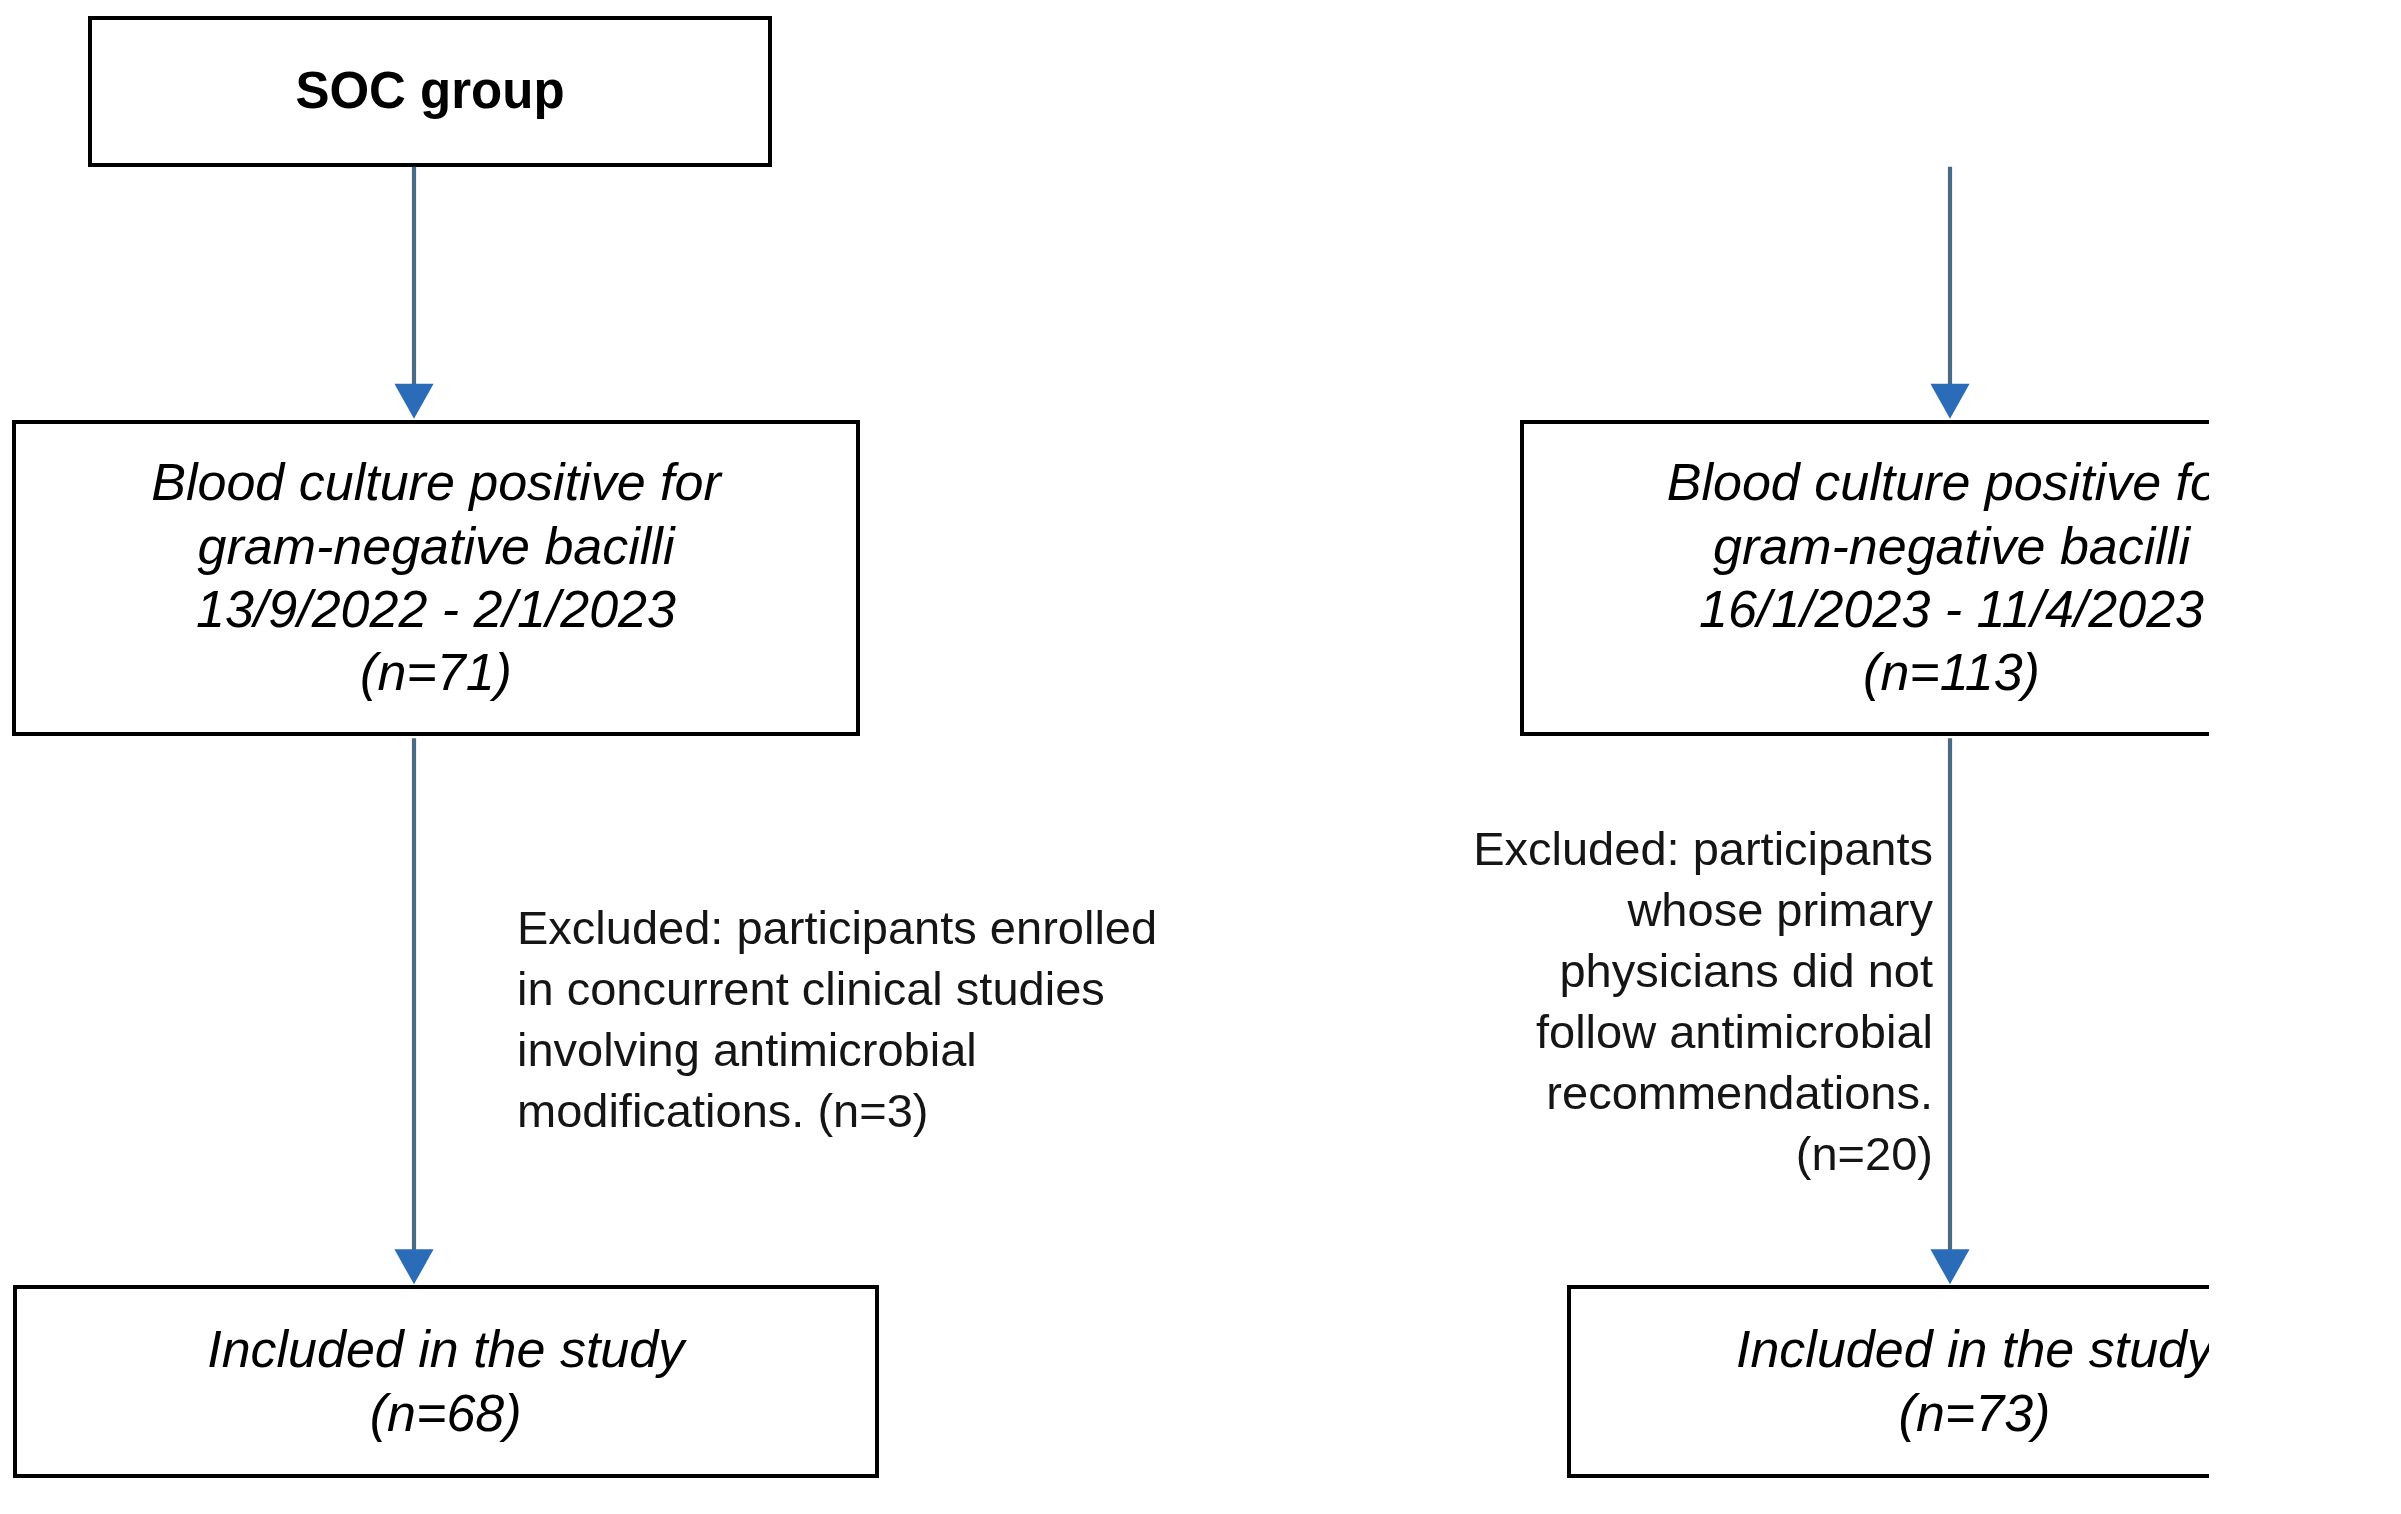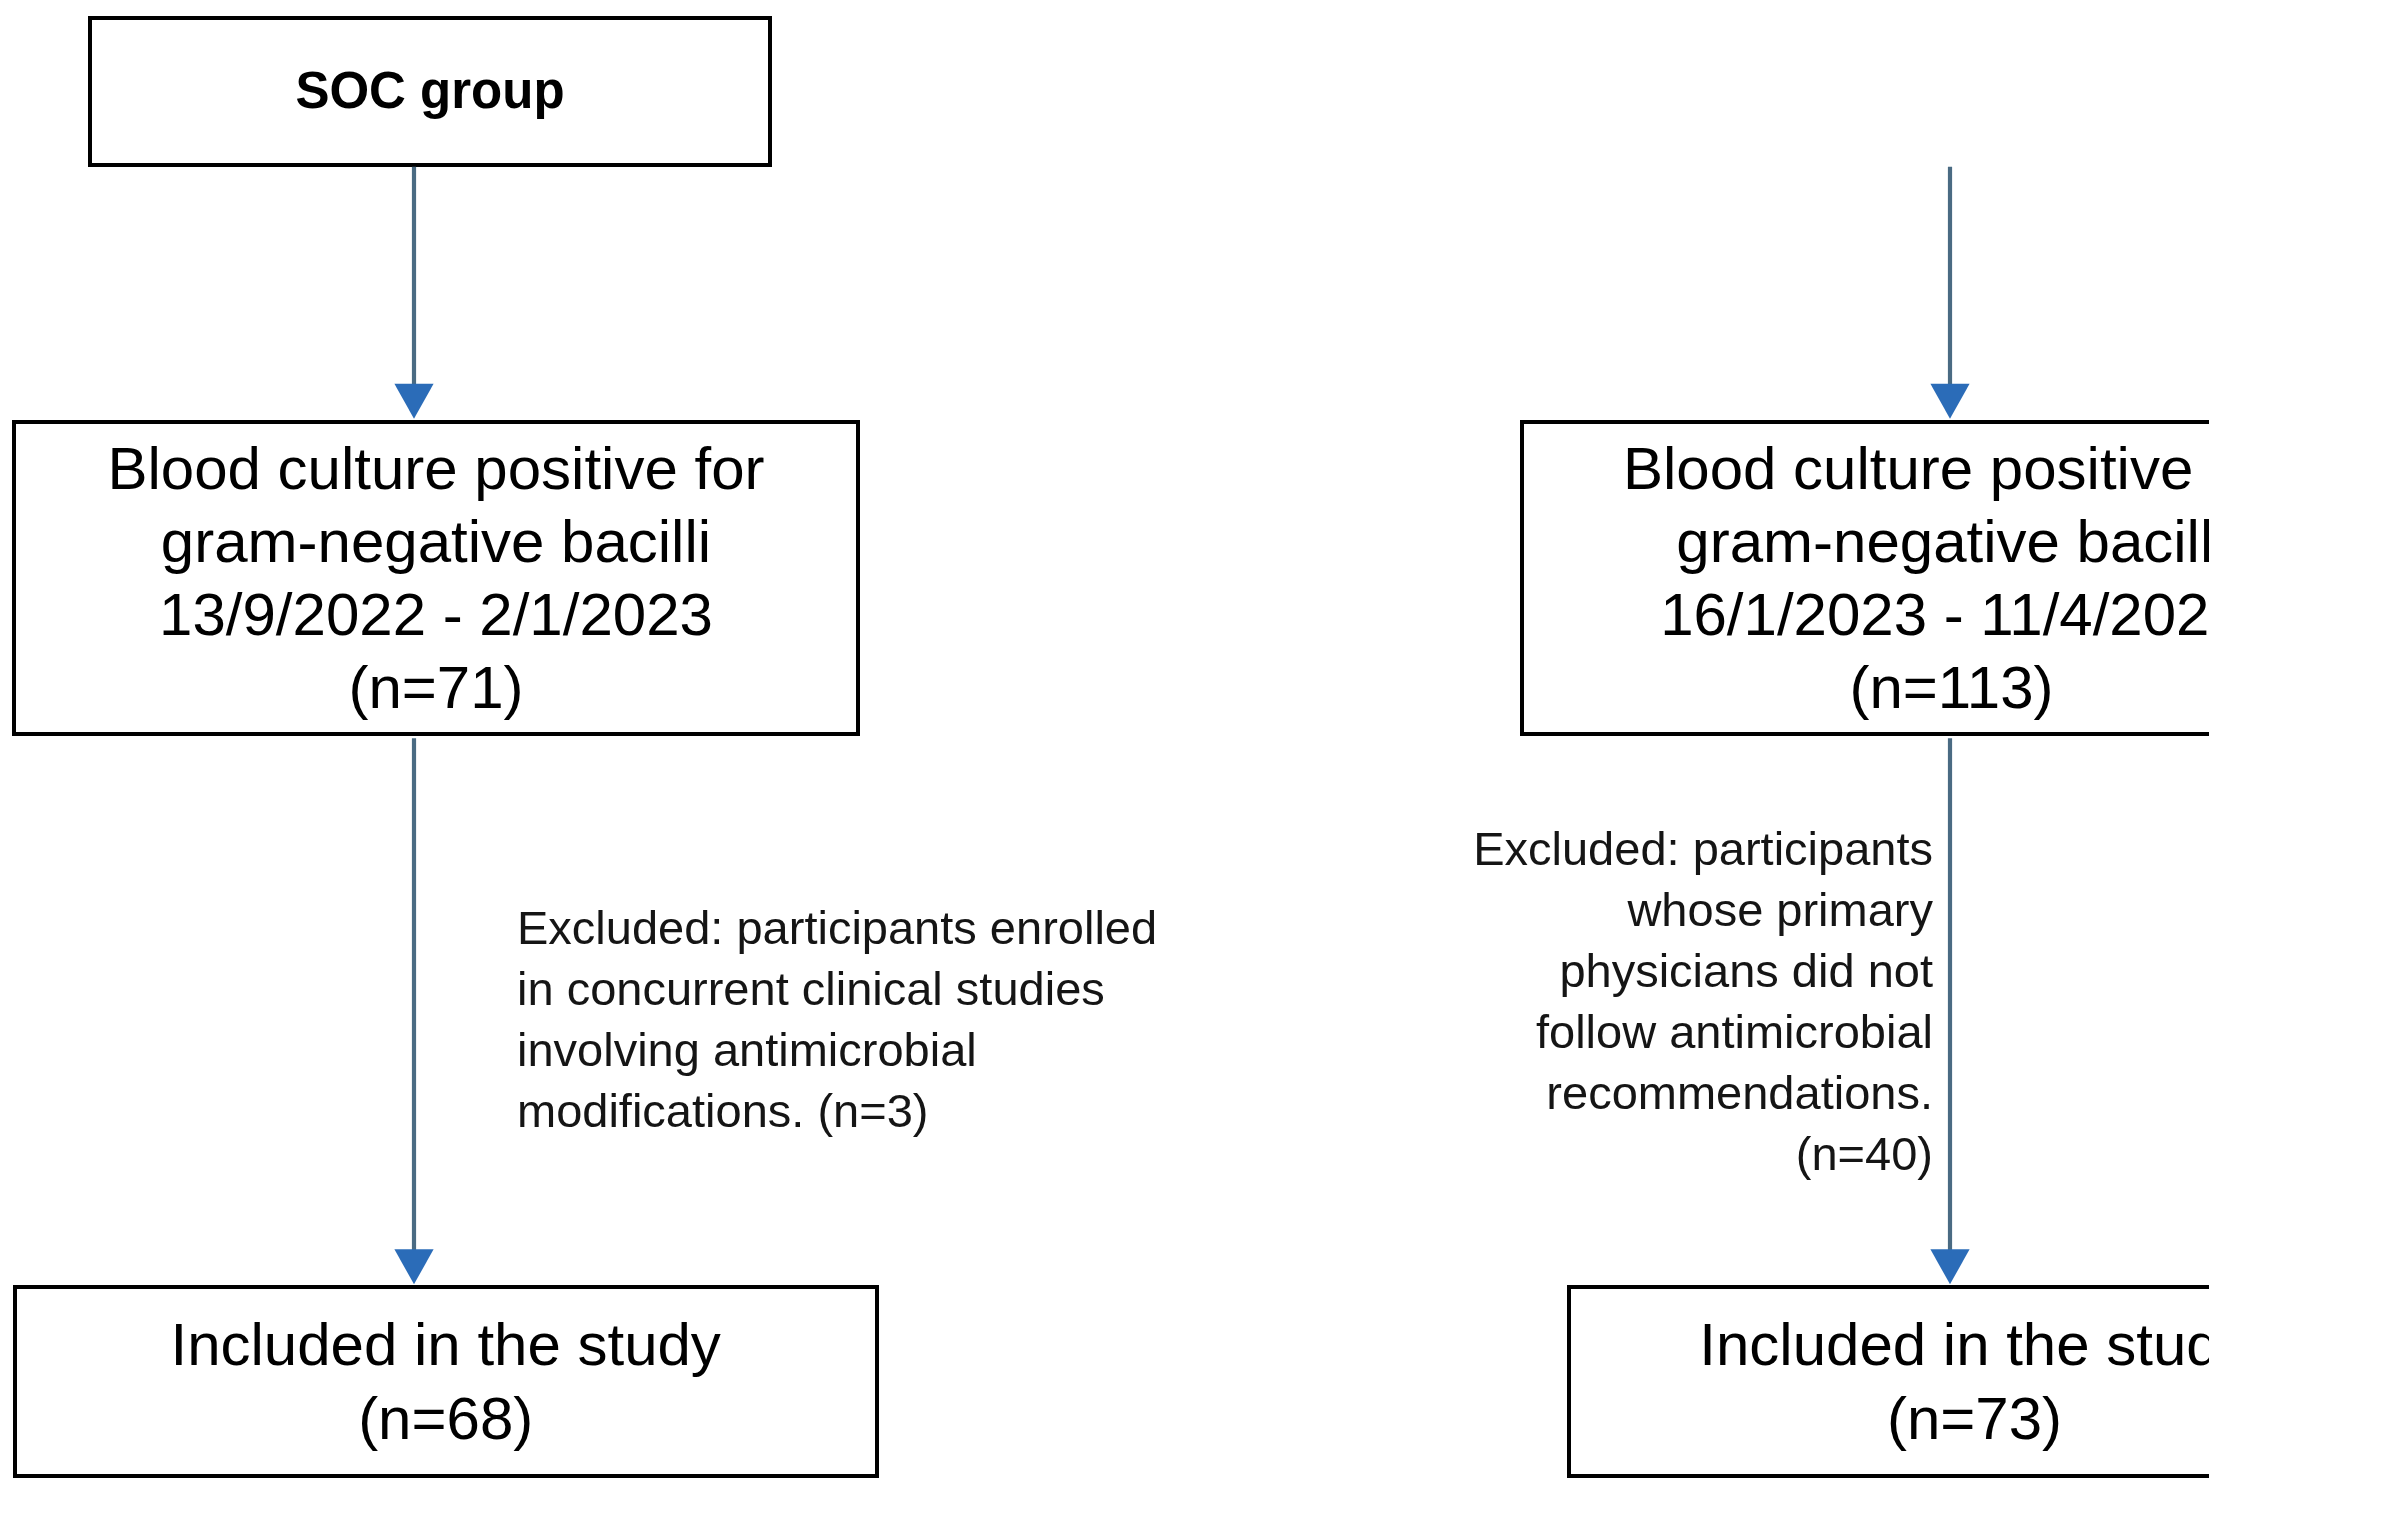--- a/index.html
+++ b/index.html
@@ -31,21 +31,22 @@
     line-height: 1.22;
     white-space: pre-line;
     padding: 0 11.3px;
   }
   .title-text {
     font-weight: bold;
     font-size: 51px;
   }
   .body-text {
     font-weight: normal;
-    font-size: 60px;
+    font-size: 52px;
+    font-style: italic;
   }
   .note {
     position: absolute;
     color: #151515;
     font-size: 47px;
     line-height: 1.30;
     white-space: pre-line;
   }
   .note-left { text-align: left; }
   .note-right { text-align: right; }
@@ -106,21 +107,21 @@
   <svg class="connector" style="left:1922px; top:736px; width:56px; height:552px;" viewBox="0 0 80 782" xmlns="http://www.w3.org/2000/svg">
     <line x1="40" y1="0" x2="40" y2="750" stroke="#4a6b83" stroke-width="6"></line>
     <polygon points="12,730 68,730 40,780" fill="#2b6cb8"></polygon>
   </svg>
 
   <div class="note note-right" style="left:1319px; top:818px; width:614px;">Excluded: participants
 whose primary
 physicians did not
 follow antimicrobial
 recommendations.
-(n=40)</div>
+(n=20)</div>
 
   <div class="node-box" style="left:1567px; top:1285px; width:815px; height:193px;">
     <div class="node-text body-text">Included in the study
 (n=73)</div>
   </div>
 
 </div>
 
 
 </body></html>

